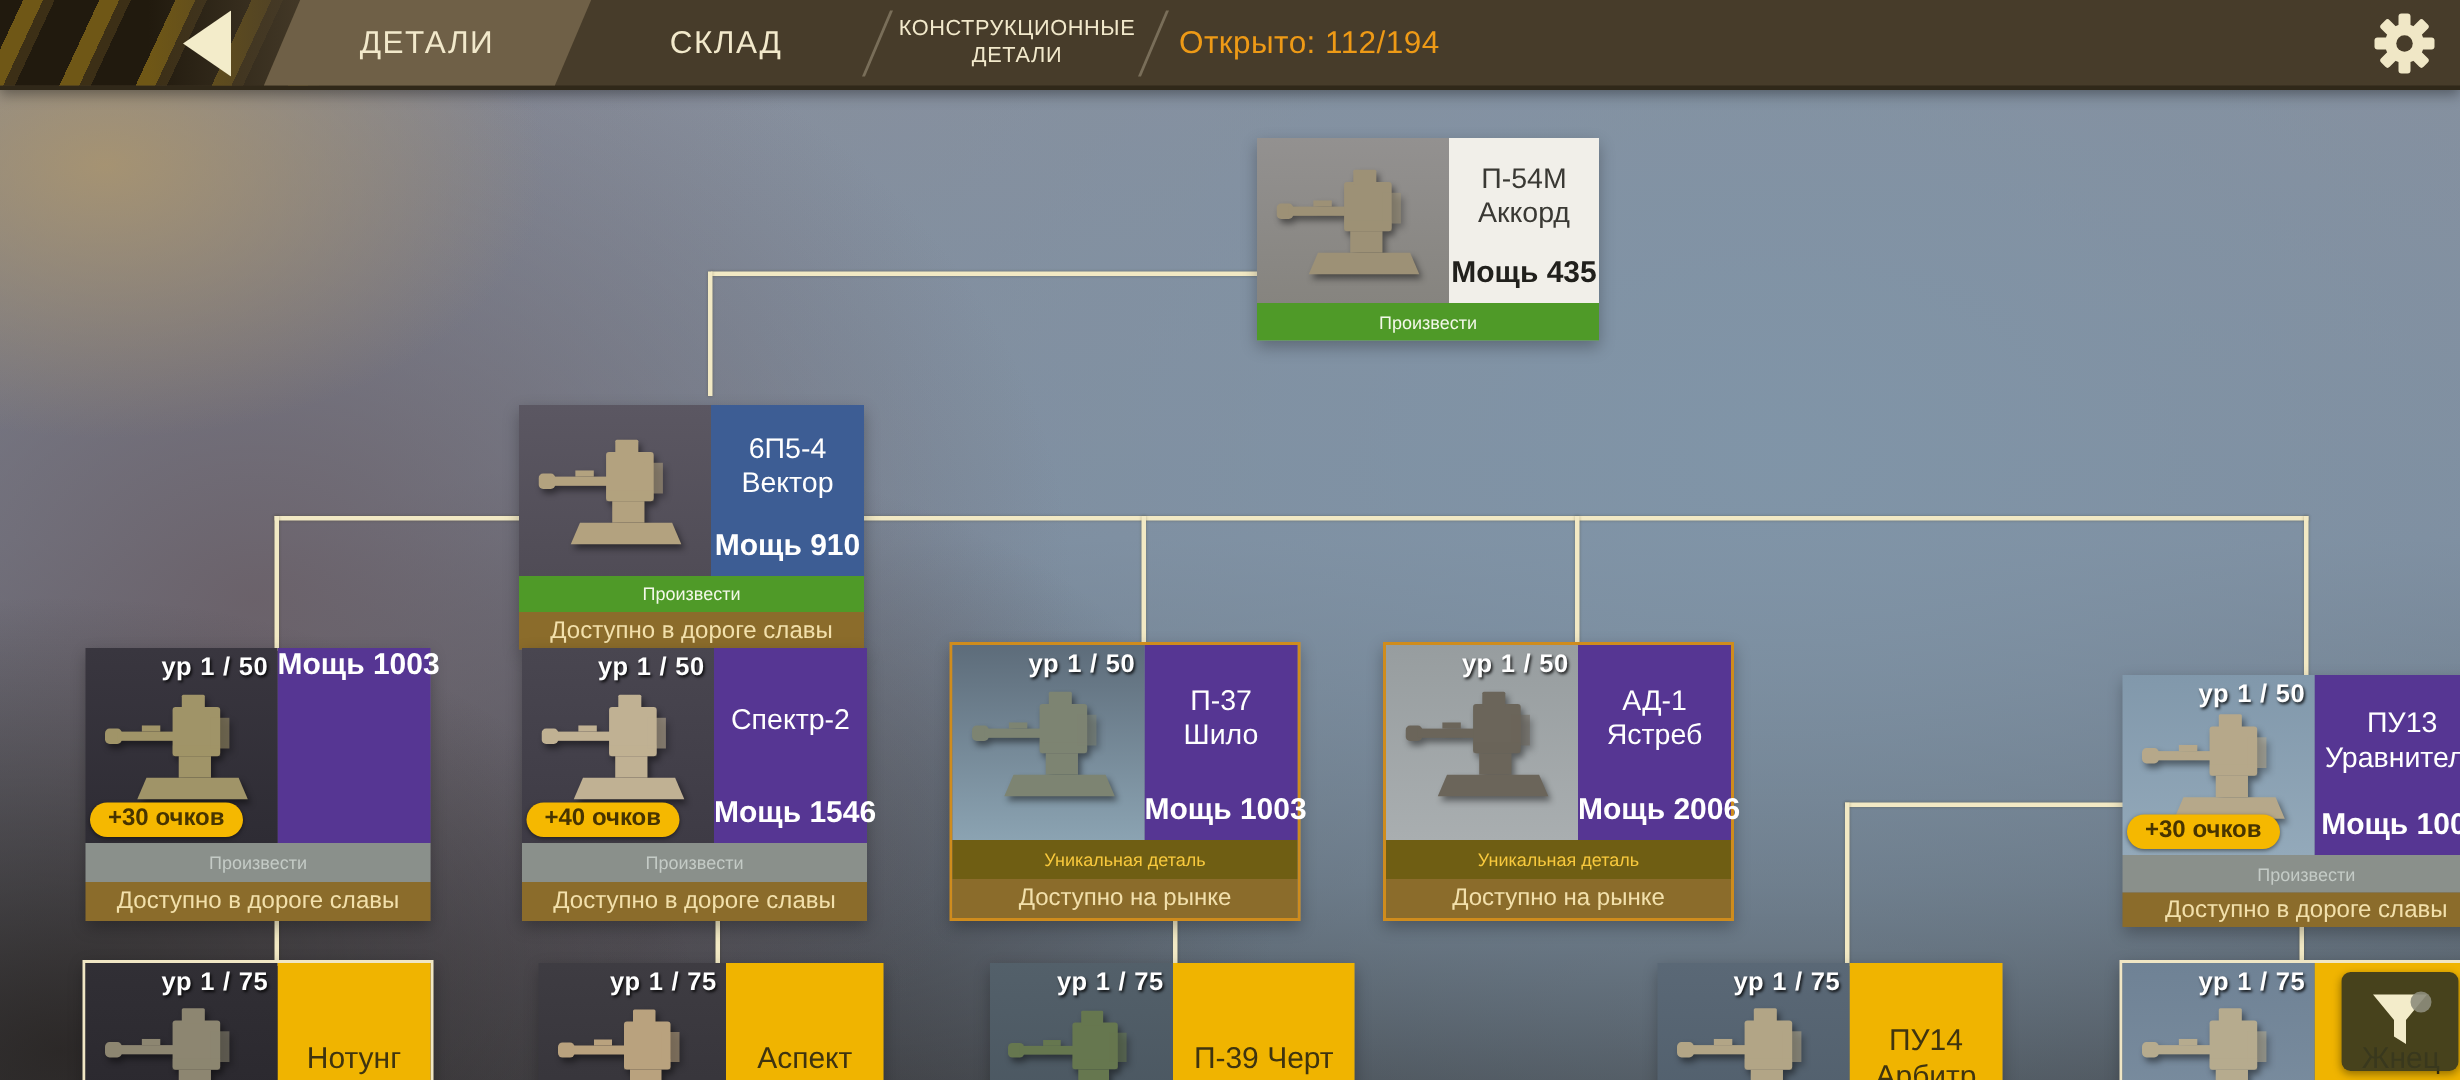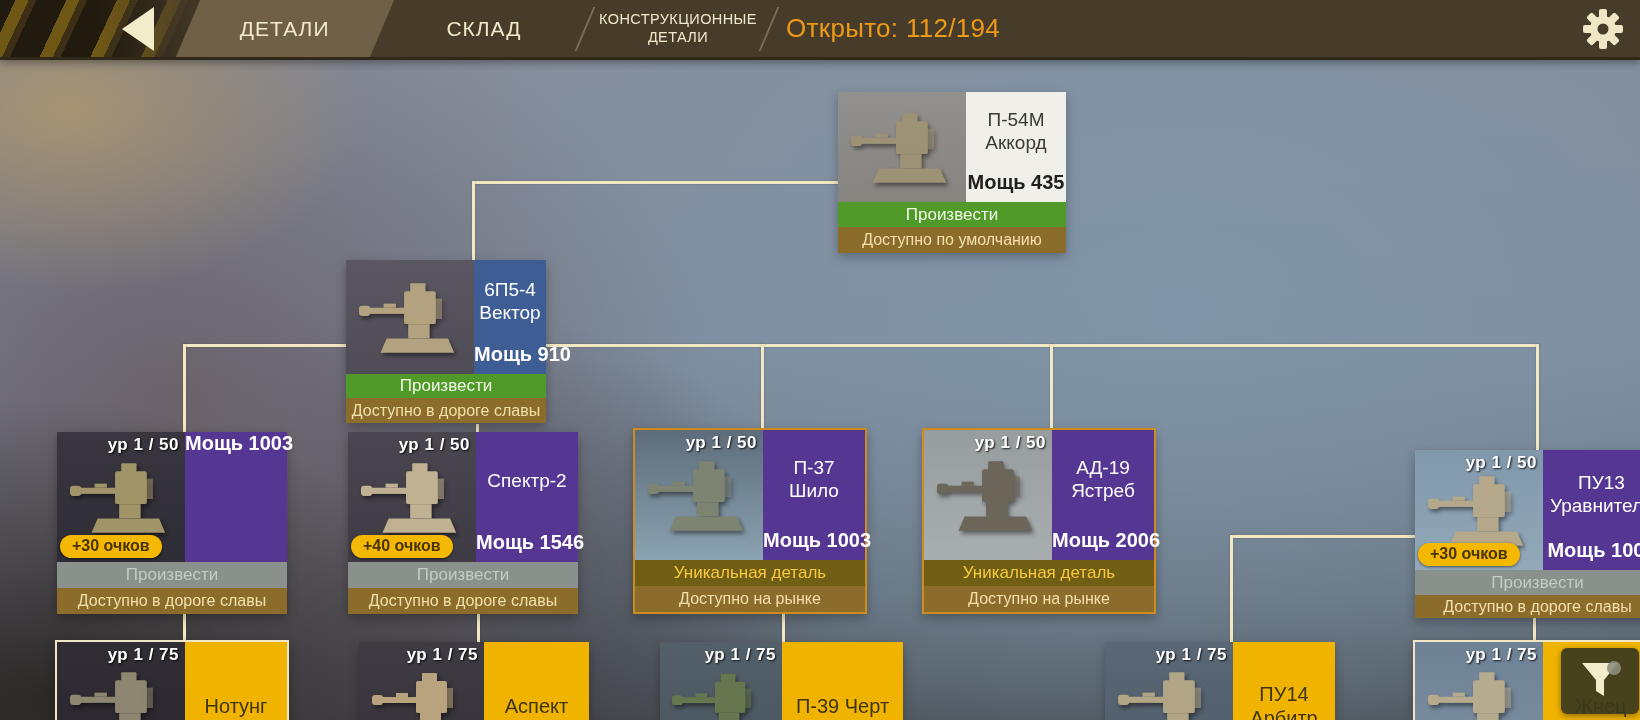--- a/index.html
+++ b/index.html
@@ -22,37 +22,37 @@
 .stripes::after{content:"";position:absolute;inset:0;background:linear-gradient(90deg,rgba(71,60,42,0) 45%,#473c2a 97%)}
 .back-btn{position:relative;margin-left:122px;width:36px;height:46px;cursor:pointer;flex:none;display:flex;align-items:center}
 .tab-active-wrap{position:relative;margin-left:30px;width:194px;height:57px;background:#6f6047;
   transform:skewX(-23deg);display:flex;align-items:center;justify-content:center;flex:none}
 .tab-txt{color:#f2e9cb;font-size:21px;letter-spacing:1px;white-space:nowrap}
 .tab-active-wrap .tab-txt{transform:skewX(23deg)}
 .tab-plain{flex:none;text-align:center;cursor:pointer}
 .tab-sklad{width:188px;margin-left:8px}
 .tab-constr{width:168px;margin-left:2px;font-size:14.5px;line-height:1.2;letter-spacing:.4px;color:#f2e9cb}
 .sep{flex:none;width:2px;height:44px;background:rgba(240,230,200,.30);transform:skewX(-23deg);margin:0 6px}
-.counter{flex:none;color:#ee9a16;font-size:26px;letter-spacing:.3px;margin-left:10px;white-space:nowrap}
+.counter{flex:none;color:#ee9a16;font-size:21px;letter-spacing:.3px;margin-left:10px;white-space:nowrap}
 .gear-btn{margin-left:auto;margin-right:16px;width:42px;height:42px;flex:none;cursor:pointer}
 
 .conn{position:absolute;background:#f2e9c4;z-index:1;box-shadow:0 0 2px rgba(60,50,20,.35)}
 
 .node{position:absolute;z-index:2;display:flex;flex-direction:column;box-shadow:0 4px 10px rgba(0,0,0,.28);cursor:pointer}
 .node-top{display:flex;min-height:0}
 .node-img{position:relative;flex:none;display:flex;align-items:center;justify-content:center;overflow:visible}
 .gun{width:80%;filter:drop-shadow(2px 3px 2px rgba(0,0,0,.45))}
 .lvl{position:absolute;top:3px;right:6px;color:#fff;font-weight:bold;font-size:17px;letter-spacing:.5px;
   text-shadow:1px 1px 2px rgba(0,0,0,.85);z-index:3;white-space:nowrap}
 .badge{position:absolute;left:3px;bottom:4px;background:#f5b800;color:#473400;font-weight:bold;font-size:16px;
   padding:2px 12px 3px;border-radius:15px;z-index:3;white-space:nowrap;box-shadow:0 1px 3px rgba(0,0,0,.5)}
 .node-panel{flex:1;display:flex;flex-direction:column;min-width:0}
 .nm{flex:1;display:flex;align-items:center;justify-content:center;text-align:center;font-size:19px;line-height:1.2;padding:4px 3px}
 .pw{text-align:center;font-weight:bold;font-size:20px;padding-bottom:8px;white-space:nowrap}
-.bar{flex:none;display:flex;align-items:center;justify-content:center;font-size:17px;white-space:nowrap;overflow:hidden}
+.bar{flex:none;display:flex;align-items:center;justify-content:center;font-size:12px;white-space:nowrap;overflow:hidden}
 .bar.g{background:#4f9a28;color:#f3f8e9}
 .bar.dis{background:#8a908b;color:#c4cbc6}
 .bar.uni{background:#6f5e13;color:#f8c93d}
 .bar.av{background:#8b6c2b;color:#f2e0ab;font-size:16px}
 .purple .node-panel{background:#563693;color:#fff}
 .blue .node-panel{background:#3d5d94;color:#fff}
 .white .node-panel{background:#f1efe9;color:#3a3934}
 .white .pw{color:#21201c}
 .gold .node-panel{background:#f0b400;color:#3f340f}
 .gold .nm{font-size:20px;font-weight:normal}
@@ -137,24 +137,23 @@
         <svg class="gun" viewBox="0 0 100 80" fill="#9d9176">
             <use href="#turret"></use>
           </svg>
       </div>
       <div class="node-panel">
         <div class="nm">П-54М Аккорд</div>
         <div class="pw">Мощь 435</div>
       </div>
     </div>
     <div class="bar g" style="height:25px">Произвести</div>
-    <div class="bar av" style="height:26px">Доступно по умолчанию</div>
-  </div>
-
-  <div class="node blue" style="left:346px;top:260px;width:200px">
+  </div>
+
+  <div class="node blue" style="left:346px;top:270px;width:230px">
     <div class="node-top" style="height:114px">
       <div class="node-img" style="width:128px;background:linear-gradient(180deg,#5b5762,#504c56)">
         <svg class="gun" viewBox="0 0 100 80" fill="#b3a27f">
             <use href="#turret"></use>
           </svg>
       </div>
       <div class="node-panel">
         <div class="nm">6П5-4 Вектор</div>
         <div class="pw">Мощь 910</div>
       </div>
@@ -217,21 +216,21 @@
 
   <div class="node purple b-orange" style="left:922px;top:428px;width:234px">
     <div class="node-top" style="height:130px">
       <div class="node-img" style="width:128px;background:linear-gradient(180deg,#979d9f,#a9aeb0)">
         <span class="lvl">ур 1 / 50</span>
         <svg class="gun" viewBox="0 0 100 80" fill="#6b655a">
             <use href="#turret"></use>
           </svg>
       </div>
       <div class="node-panel">
-        <div class="nm">АД-19 Ястреб</div>
+        <div class="nm">АД-1 Ястреб</div>
         <div class="pw">Мощь 2006</div>
       </div>
     </div>
     <div class="bar uni" style="height:26px">Уникальная деталь</div>
     <div class="bar av" style="height:26px">Доступно на рынке</div>
   </div>
 
   <div class="node purple" style="left:1415px;top:450px;width:245px">
     <div class="node-top" style="height:120px">
       <div class="node-img" style="width:128px;background:linear-gradient(180deg,#8198ab,#93a9ba)">

